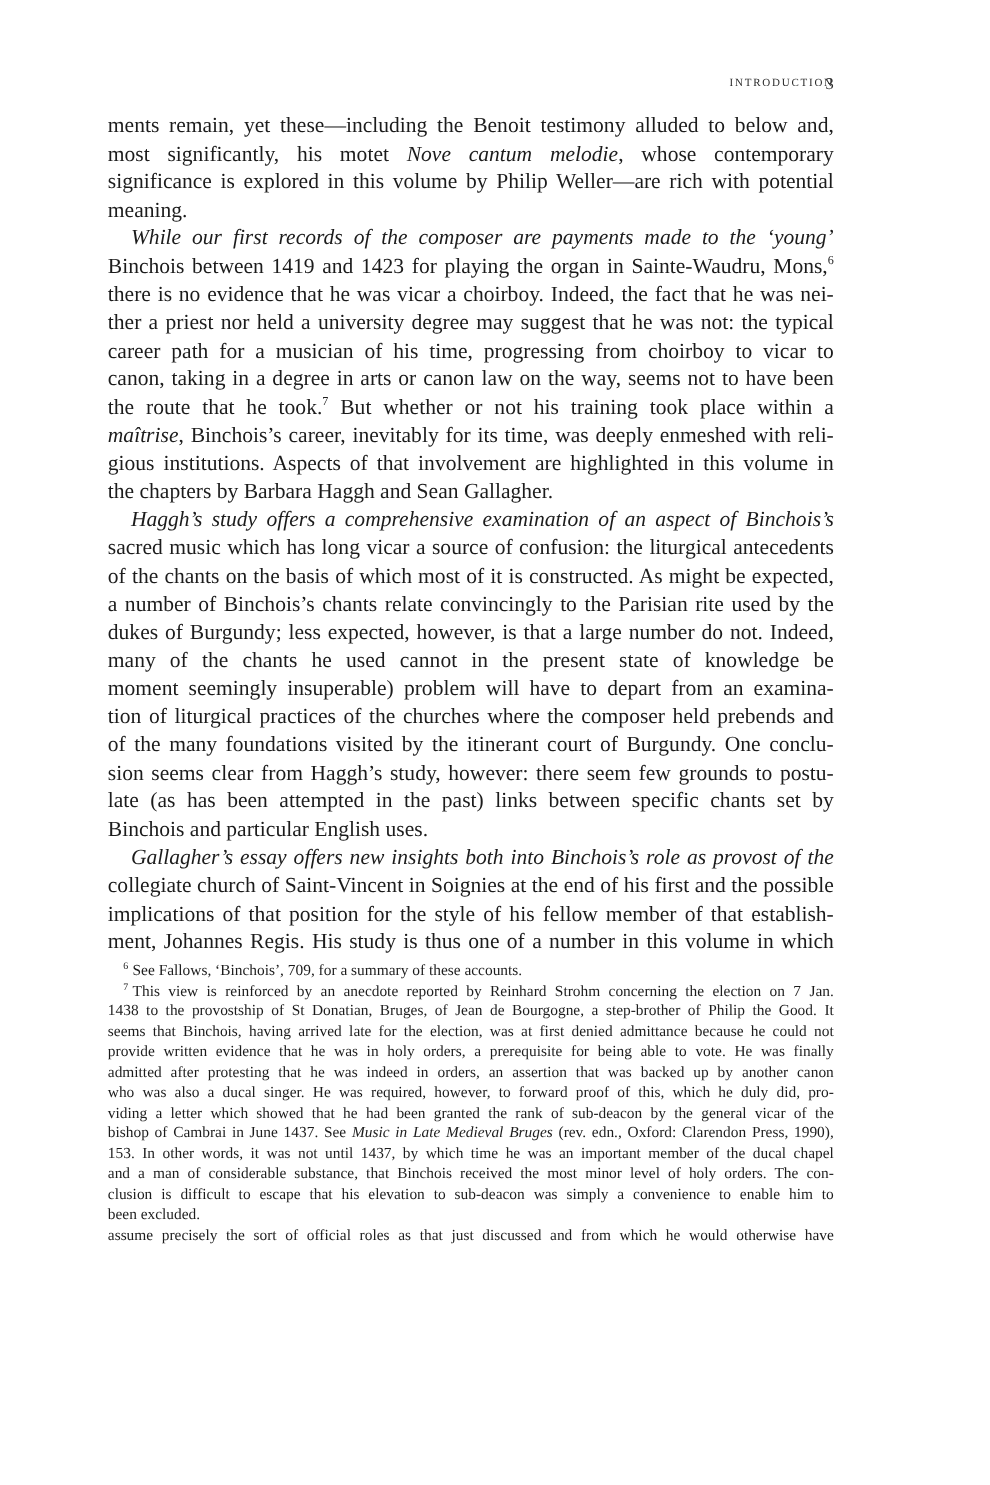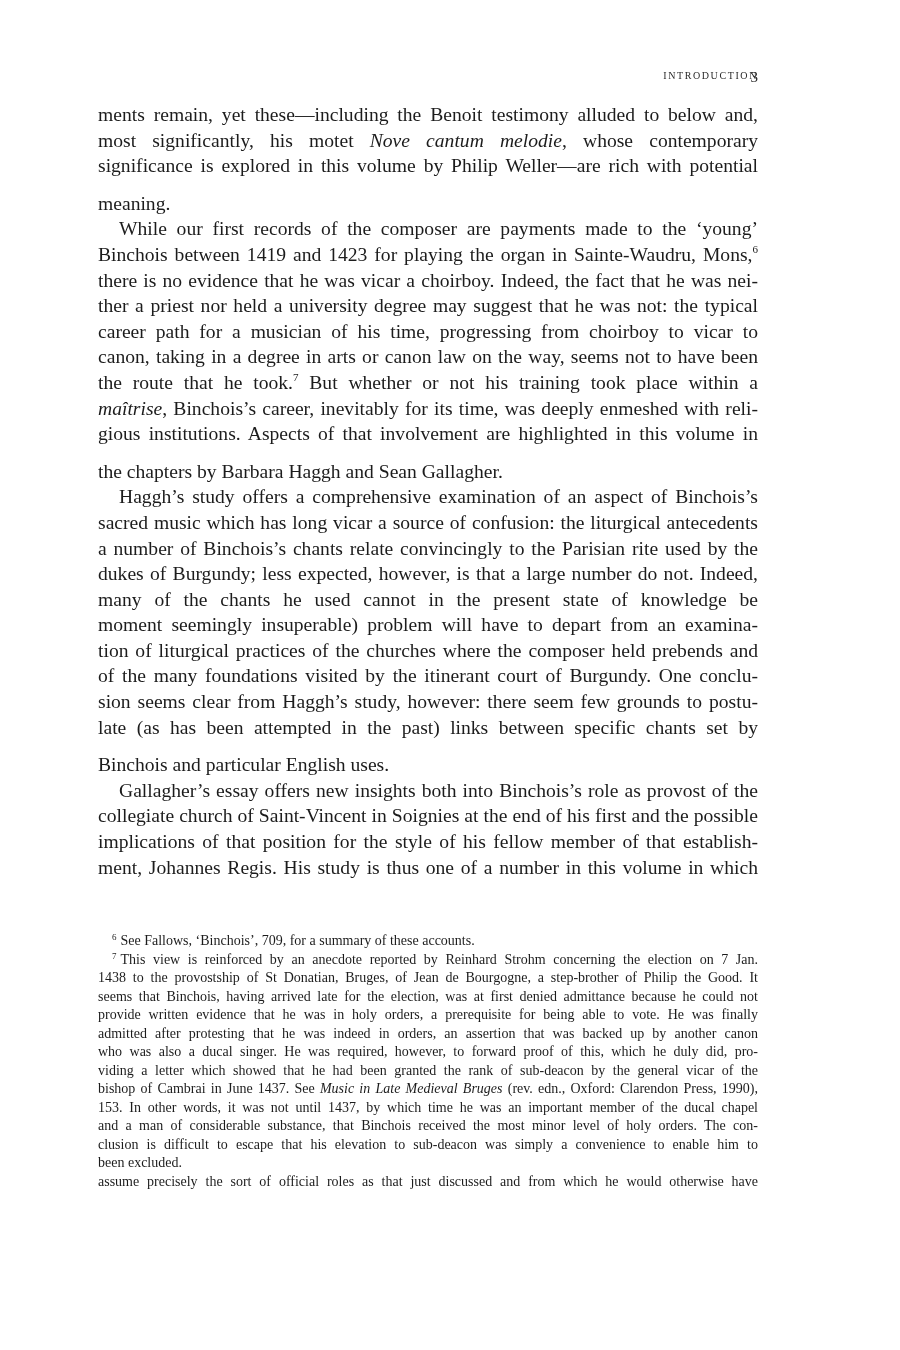--- a/index.html
+++ b/index.html
@@ -66,33 +66,33 @@
     .line.indent {
       text-indent: 21px;
     }
     .line > span { white-space: normal; }
     .line-inner {
       display: block;
       width: 660px;
       text-align: justify;
       text-align-last: justify;
     }
-    .line.last .line-inner { text-align-last: left; margin-top: 12px; }
-    .line.indent .line-inner { text-indent: 21px; }
+    .line.last .line-inner { text-align-last: left; }
+    .line.indent .line-inner { text-indent: 21px; font-style: italic; }
     em, .it { font-style: italic; }
     sup, .sup {
       font-size: 11px;
       vertical-align: 0;
       position: relative;
       top: -8px;
       line-height: 0;
     }
     .footnotes {
       position: absolute;
-      top: 932px;
+      top: 874px;
       left: 0;
       width: 660px;
       font-size: 14px;
       line-height: 18.5px;
     }
     .fn-line {
       display: block;
       width: 660px;
       text-align: justify;
       text-align-last: justify;
@@ -162,20 +162,23 @@
         <div class="line last">
           <span class="line-inner">the chapters by Barbara Haggh and Sean Gallagher.</span>
         </div>
       </div>
       <div>
         <div class="line indent">
           <span class="line-inner">Haggh’s study offers a comprehensive examination of an aspect of Binchois’s</span>
         </div>
         <div class="line">
           <span class="line-inner">sacred music which has long vicar a source of confusion: the liturgical antecedents</span>
+        </div>
+        <div class="line">
+          <span class="line-inner">of the chants on the basis of which most of it is constructed. As might be expected,</span>
         </div>
         <div class="line">
           <span class="line-inner">a number of Binchois’s chants relate convincingly to the Parisian rite used by the</span>
         </div>
         <div class="line">
           <span class="line-inner">dukes of Burgundy; less expected, however, is that a large number do not. Indeed,</span>
         </div>
         <div class="line">
           <span class="line-inner">many of the chants he used cannot in the present state of knowledge be</span>
         </div>

